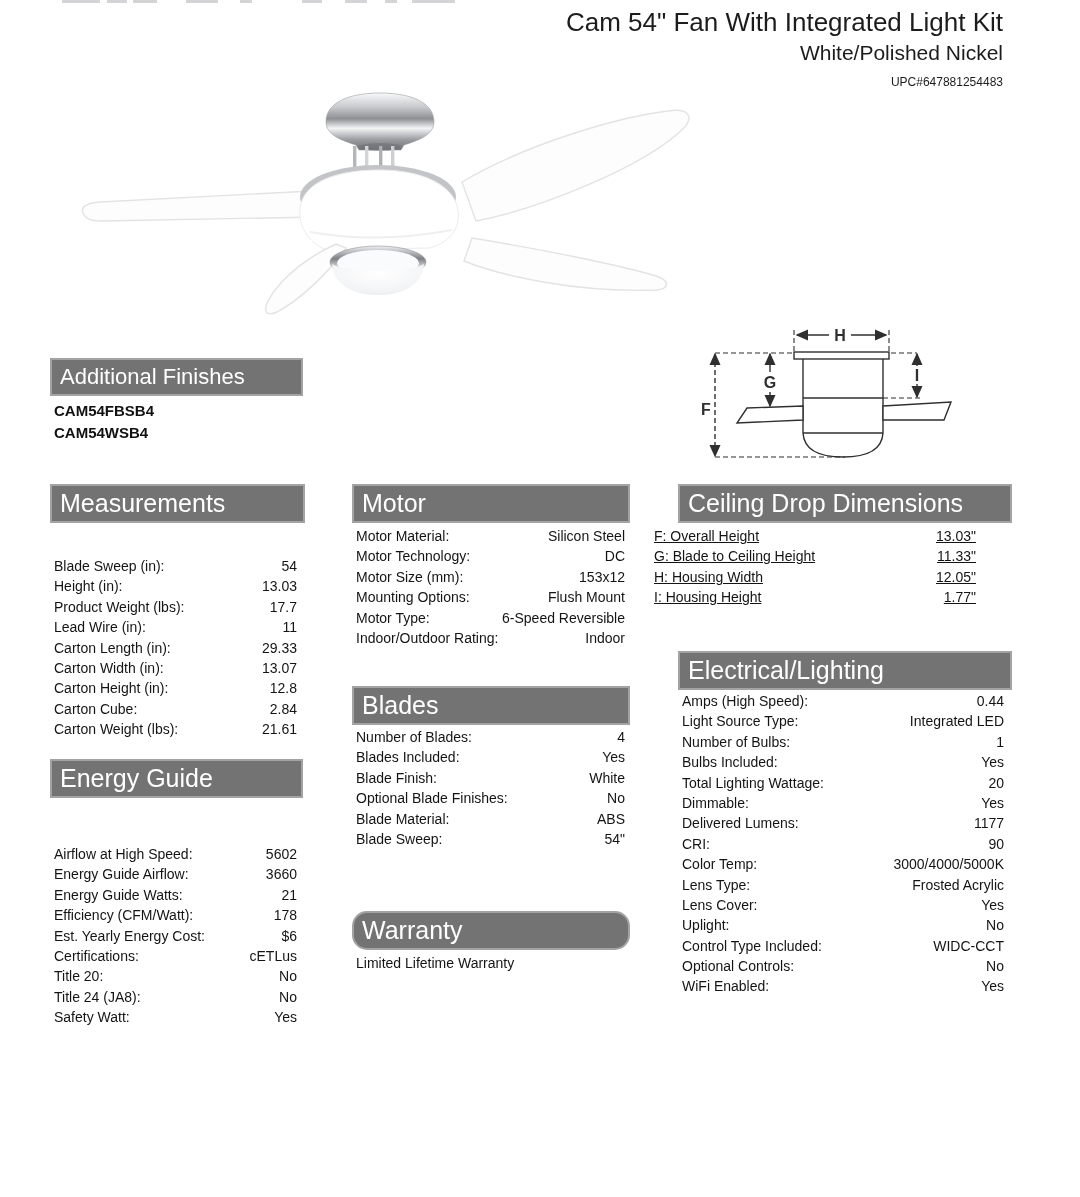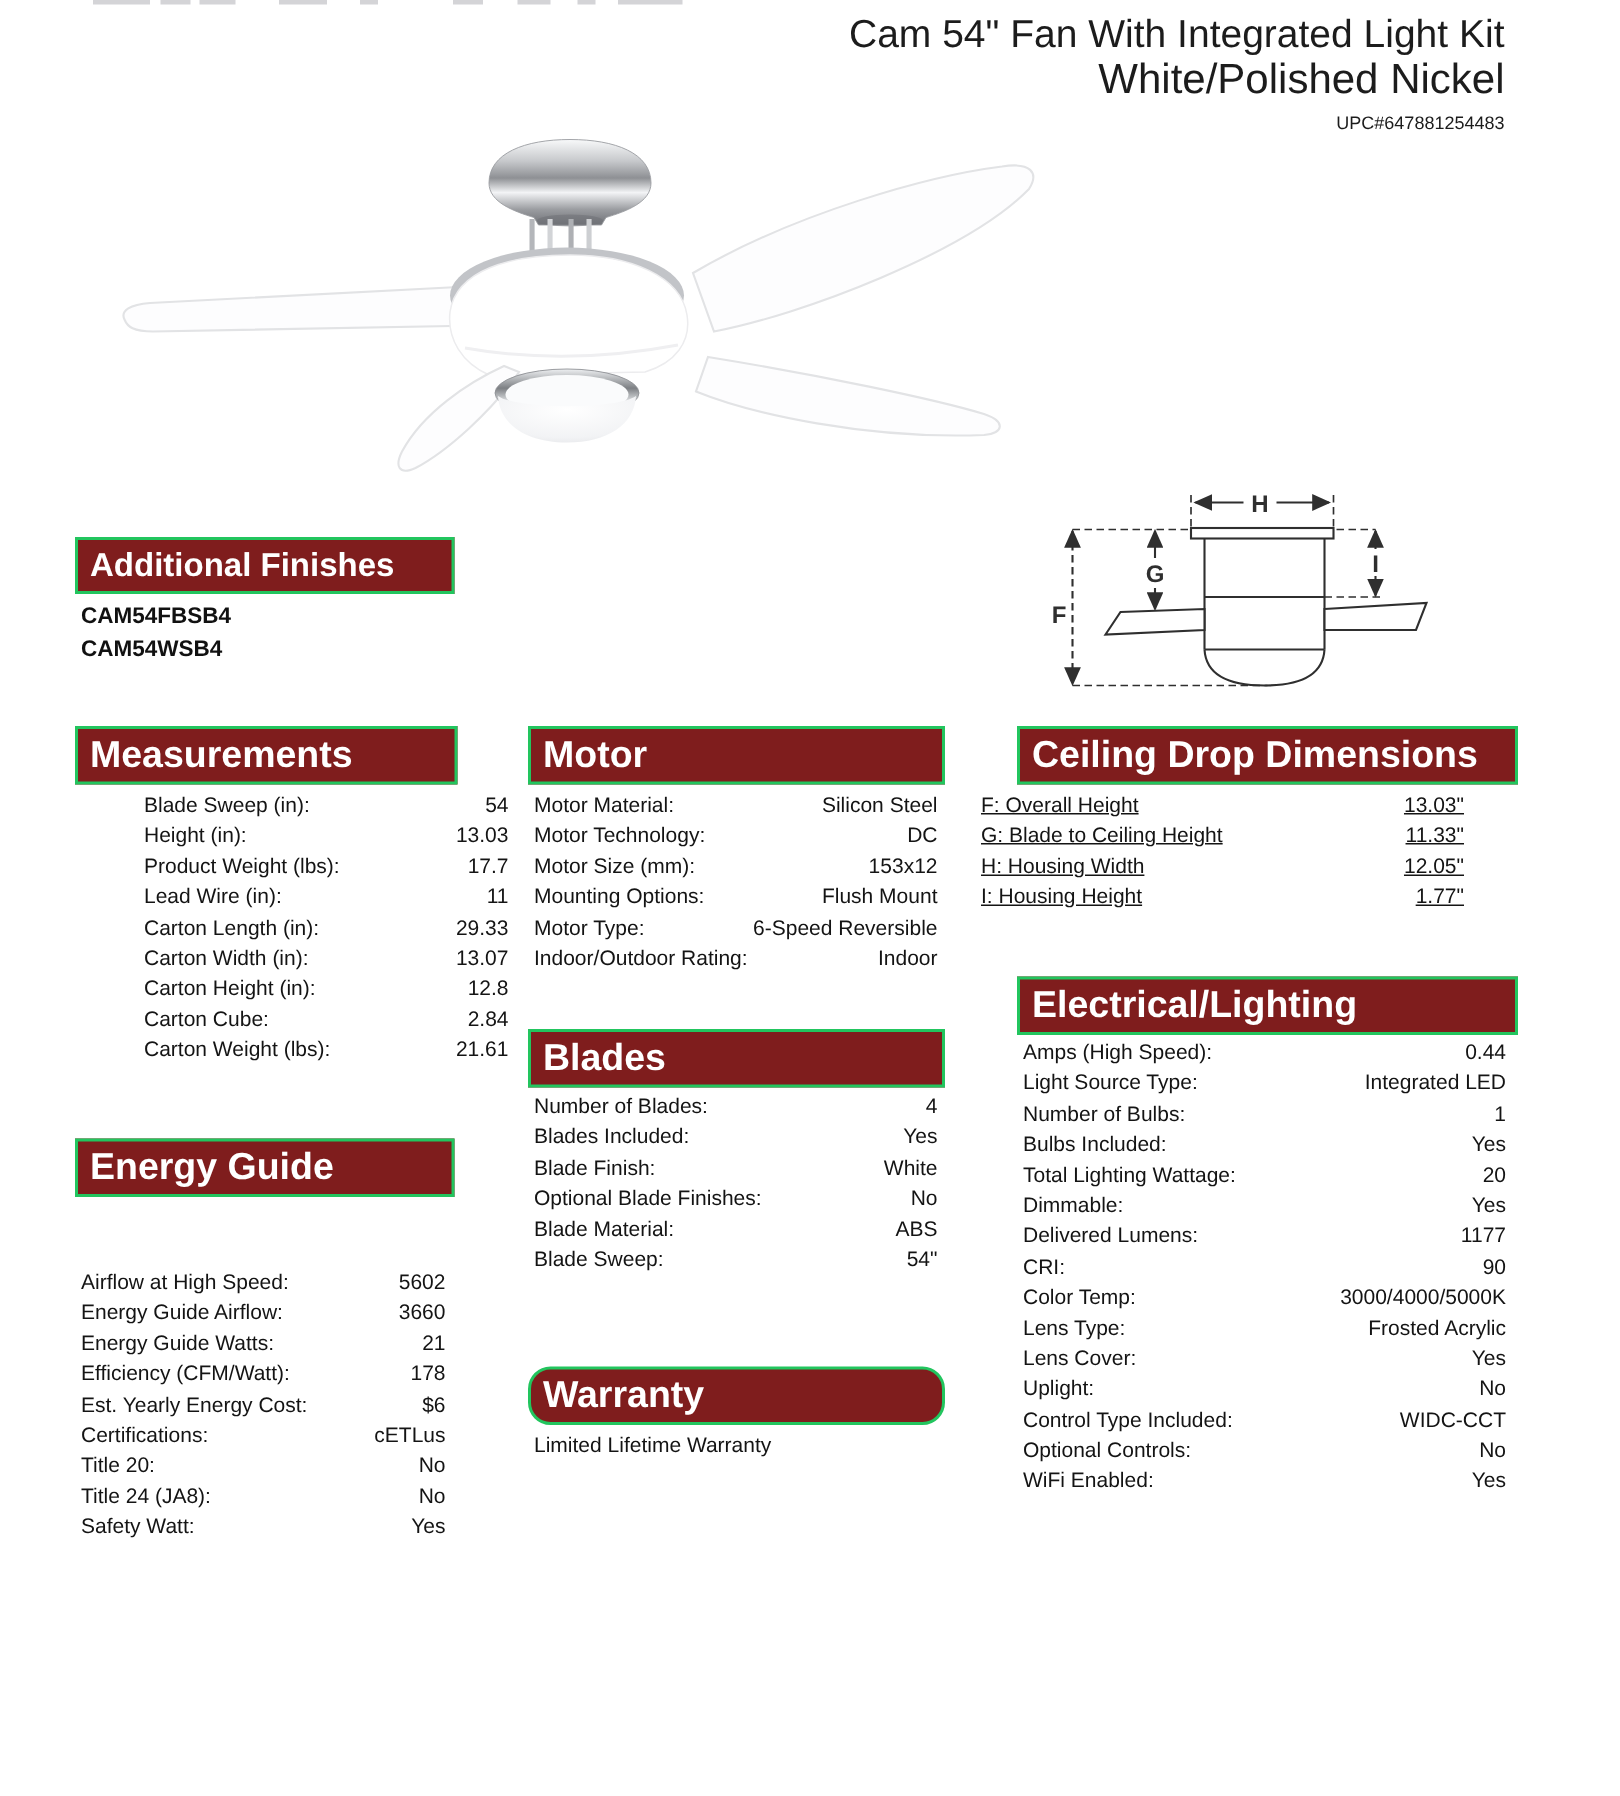--- a/index.html
+++ b/index.html
@@ -4,27 +4,27 @@
 <style>
   html,body{margin:0;padding:0;}
   body{
     width:1080px;height:1197px;position:relative;background:#ffffff;
     font-family:"Liberation Sans", sans-serif;color:#111;overflow:hidden;
   }
   .abs{position:absolute;}
   
   .title-block{position:absolute;top:6px;right:77px;text-align:right;white-space:nowrap;}
   .title-main{font-size:26px;line-height:32px;color:#1c1c1c;}
-  .title-finish{font-size:28px;line-height:30px;color:#1c1c1c;}
+  .title-finish{font-size:21px;line-height:30px;color:#1c1c1c;}
   .title-upc{font-size:12px;line-height:28px;color:#1c1c1c;}
   
   .bar{
     position:absolute;box-sizing:border-box;height:39px;
-    background:#7f1d1d;border:2px solid #22c55e;color:#fff;
-    font-weight:bold;font-size:25px;line-height:33px;padding:1px 8px;
+    background:#737373;border:2px solid #a3a3a3;color:#fff;
+    font-weight:normal;font-size:25px;line-height:33px;padding:1px 8px;
     white-space:nowrap;
   }
   .bar.small{font-size:22px;height:38px;line-height:32px;}
   
   .rows{position:absolute;font-size:14px;color:#141414;}
   .row{height:20.4px;line-height:20.4px;display:flex;justify-content:space-between;white-space:nowrap;}
   .row .lbl{text-align:left;}
   .row .val{text-align:right;}
   .models{position:absolute;font-size:15px;font-weight:bold;line-height:22px;color:#111;}
   .warranty-text{position:absolute;font-size:14px;line-height:20px;color:#141414;}
@@ -145,21 +145,21 @@
   </g>
 </svg>
 
 <div class="bar small" style="left:50px;top:358px;width:253px;">Additional Finishes</div>
 <div class="models" style="left:54px;top:400px;">
   <div>CAM54FBSB4</div>
   <div>CAM54WSB4</div>
 </div>
 
 <div class="bar" style="left:50px;top:484px;width:255px;">Measurements</div>
-<div class="rows" style="left:54px;top:526px;width:243px;margin-left:42px;">
+<div class="rows" style="left:54px;top:556px;width:243px;">
   <div class="row">
       <span class="lbl">Blade Sweep (in):</span>
       <span class="val">54</span>
     </div>
   <div class="row">
       <span class="lbl">Height (in):</span>
       <span class="val">13.03</span>
     </div>
   <div class="row">
       <span class="lbl">Product Weight (lbs):</span>

